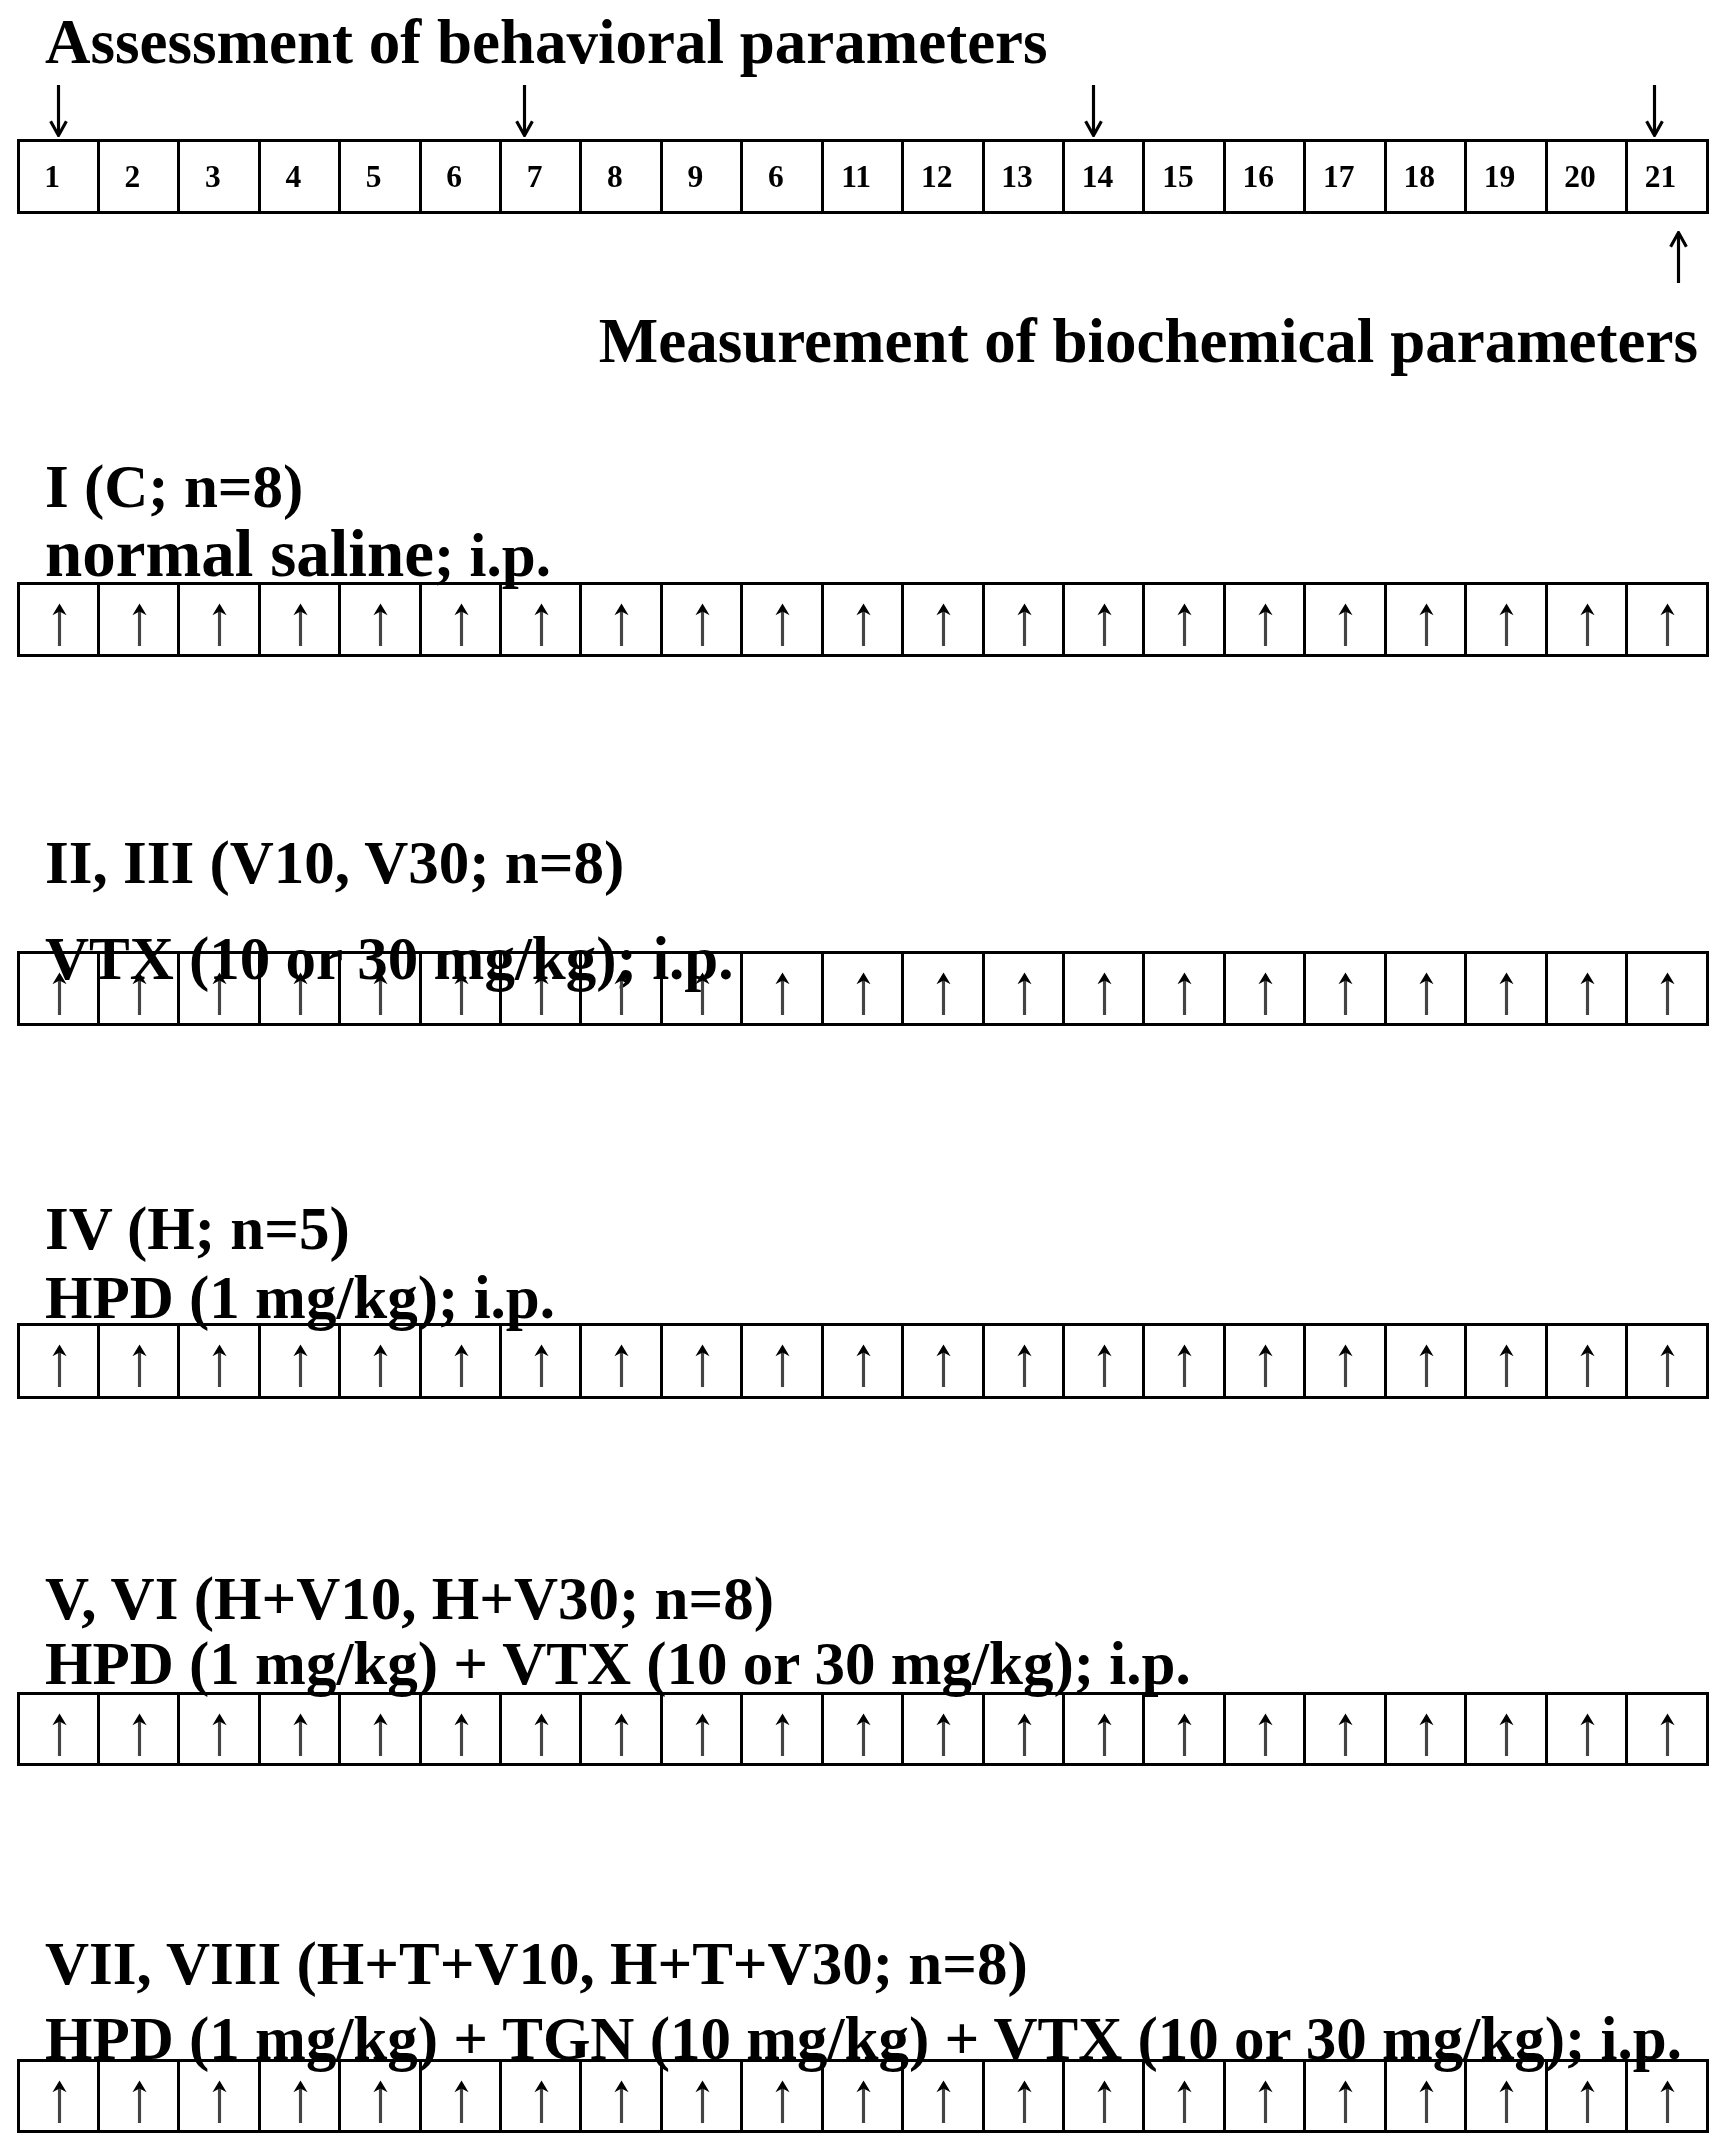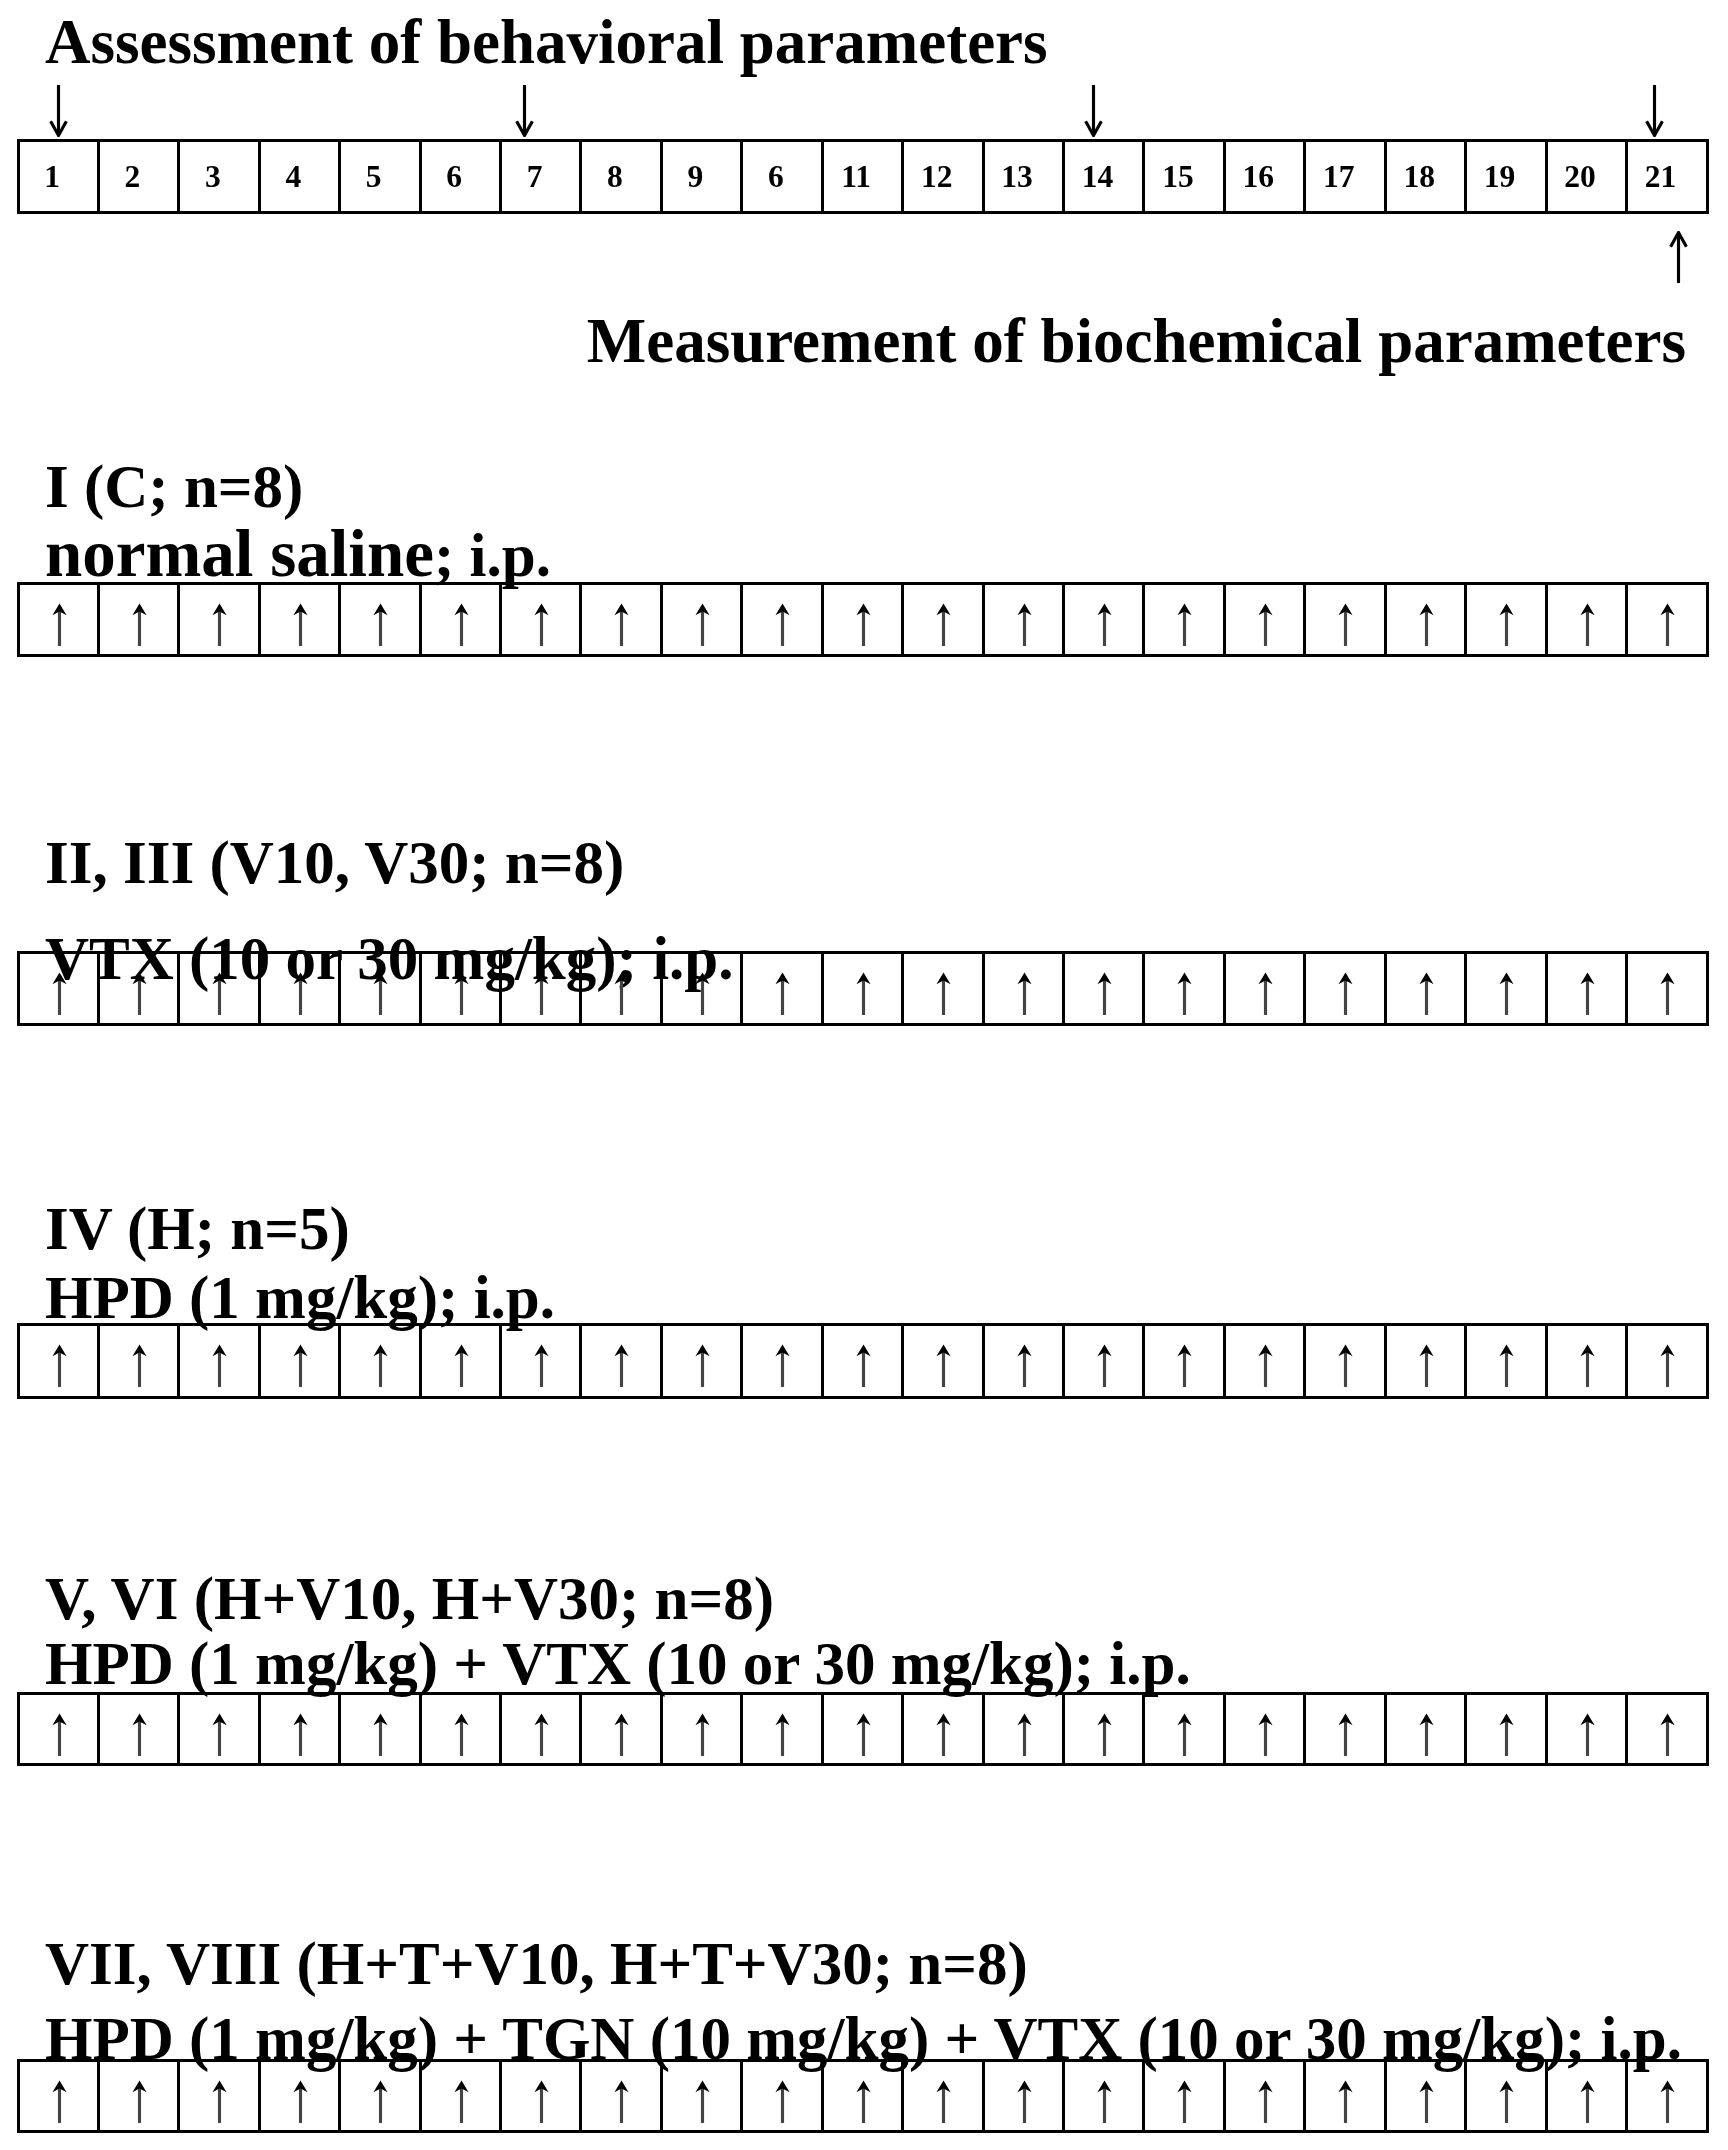--- a/index.html
+++ b/index.html
@@ -103,21 +103,21 @@
     </div>
   <div class="cell">
       <span class="num">21</span>
     </div>
 </div>
 
 <svg class="marker" style="left:1669px; top:231px;" width="19" height="52" viewBox="0 0 24 66">
     <line x1="12" y1="6" x2="12" y2="66" stroke="#000" stroke-width="4"></line>
     <polyline points="2,20 12,2 22,20" fill="none" stroke="#000" stroke-width="4"></polyline>
   </svg>
-<div class="txt title" style="right:43px; top:310px;text-align:center;">Measurement of biochemical parameters</div>
+<div class="txt title" style="right:31px; top:310px;text-align:center;">Measurement of biochemical parameters</div>
 
 <div class="txt label-sm" style="left:45px; top:456px;">I (C; n=8)</div>
 <div class="txt" style="left:45px; top:520px;"><span class="label-lg">normal saline</span><span class="label-sm">; i.p.</span></div>
 <div class="row dose-row" style="top:582px; height:75px;">
     <div class="cell">
       <svg class="up" viewBox="0 0 24 56">
         <line x1="12" y1="6" x2="12" y2="56" stroke="#444444" stroke-width="4"></line>
         <polygon points="3,17 12,2 21,17 12,12" fill="#000"></polygon>
       </svg>
     </div>

